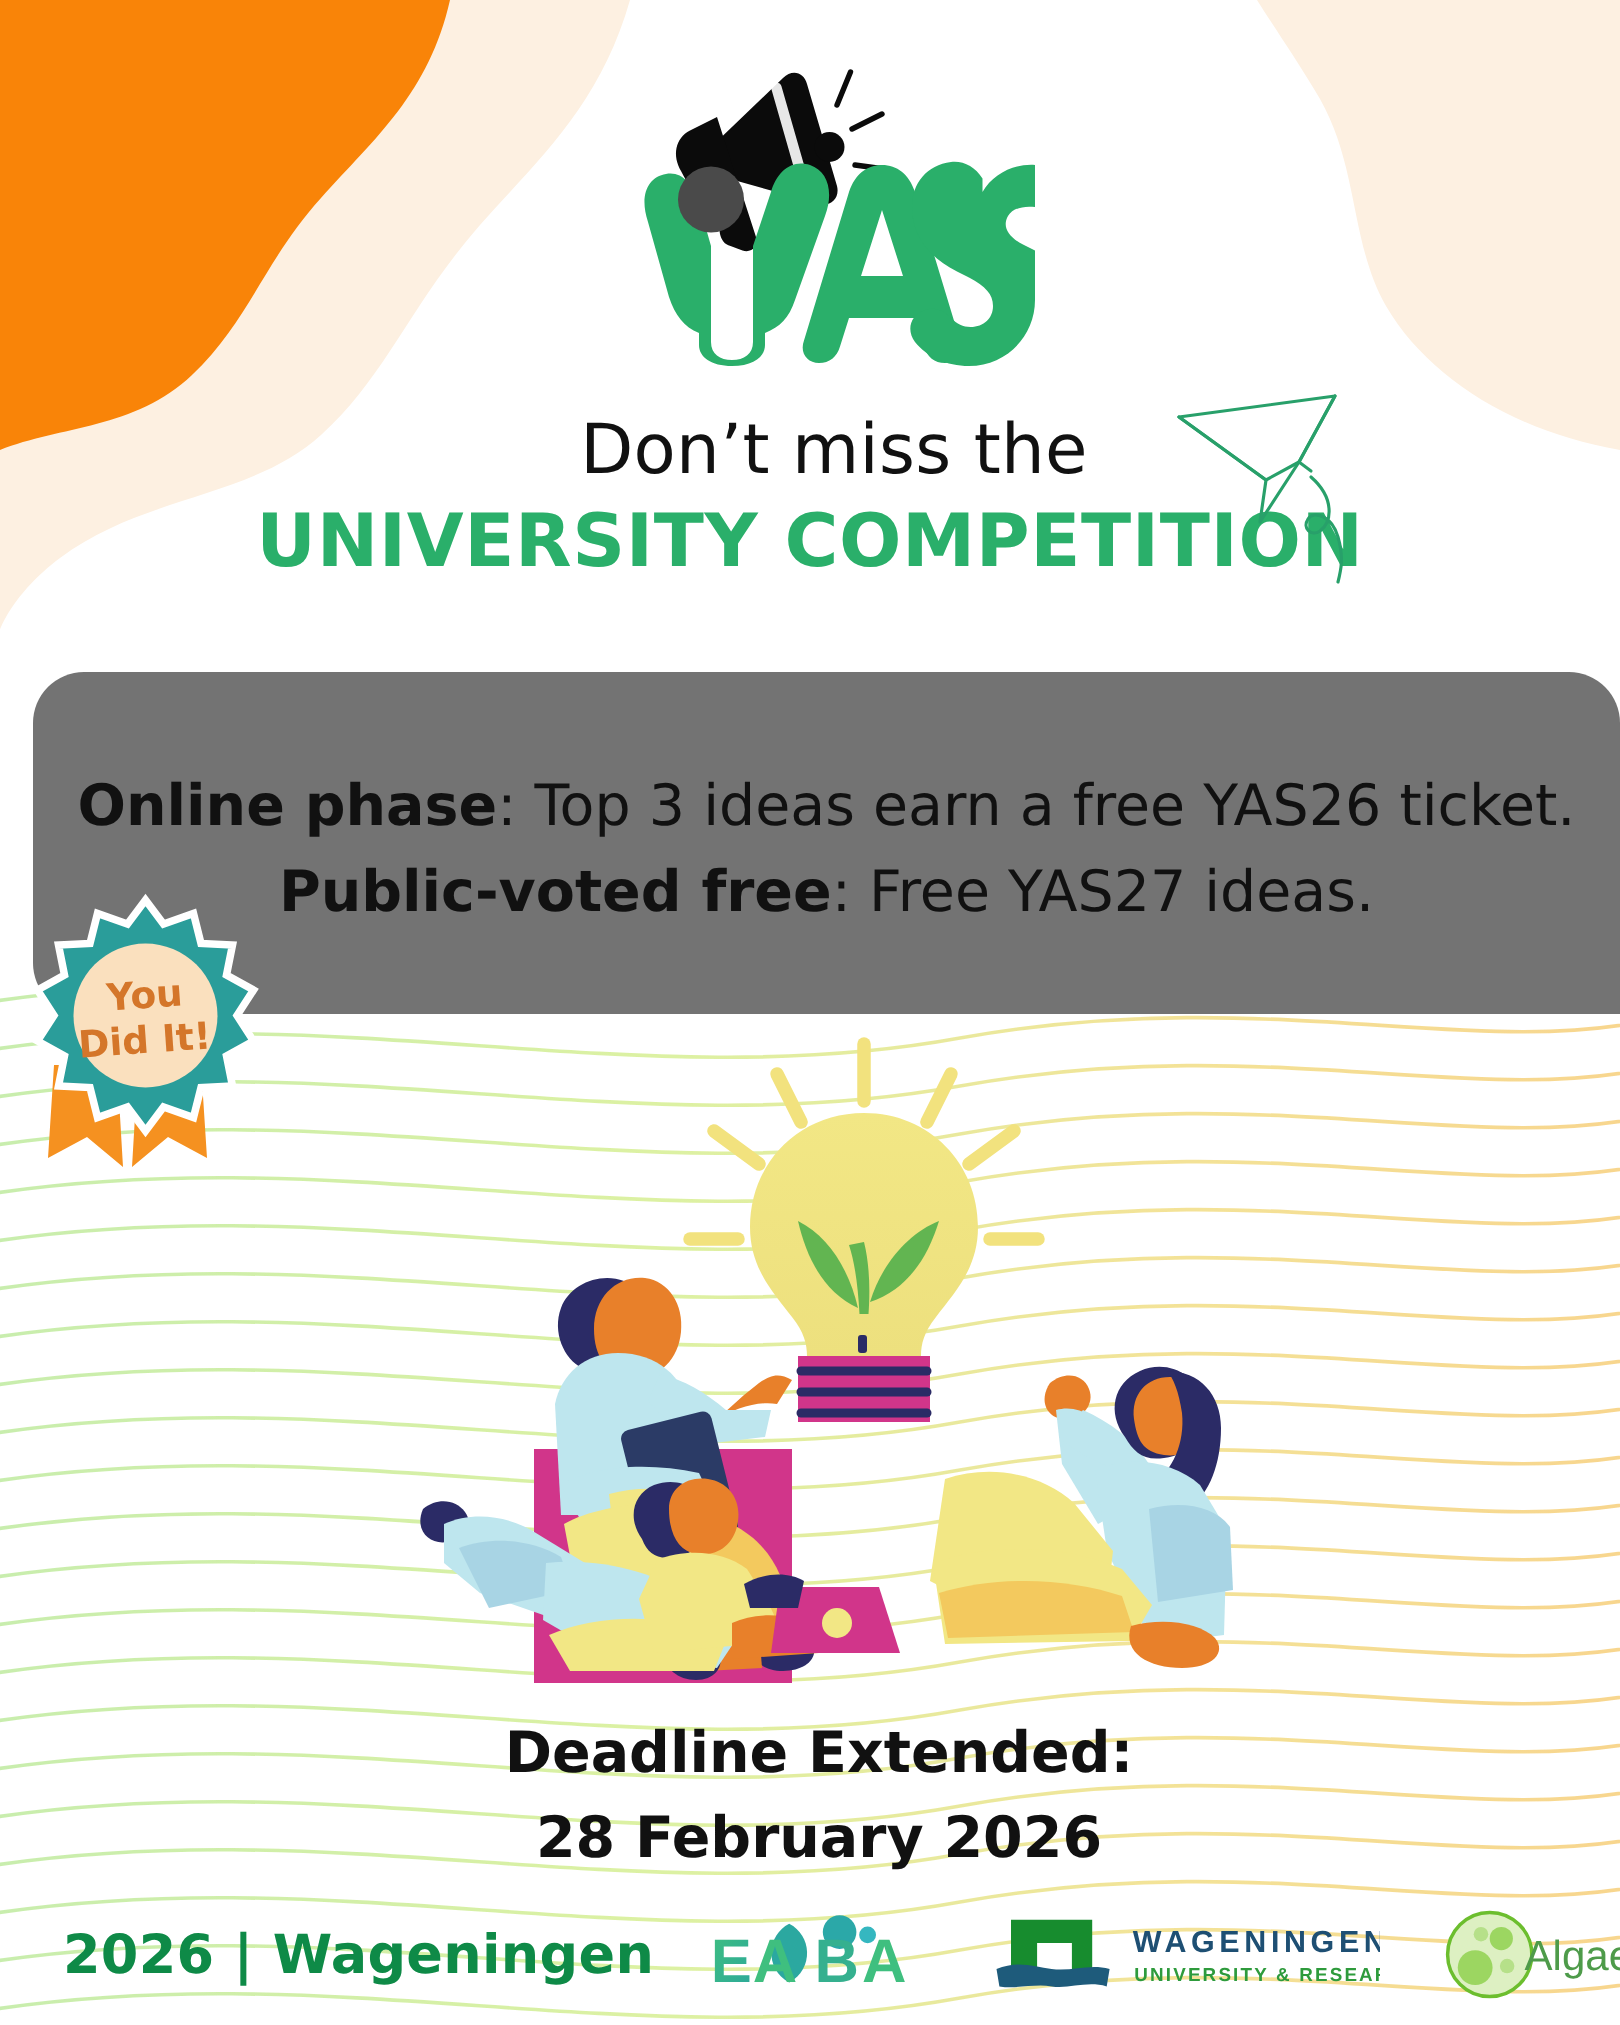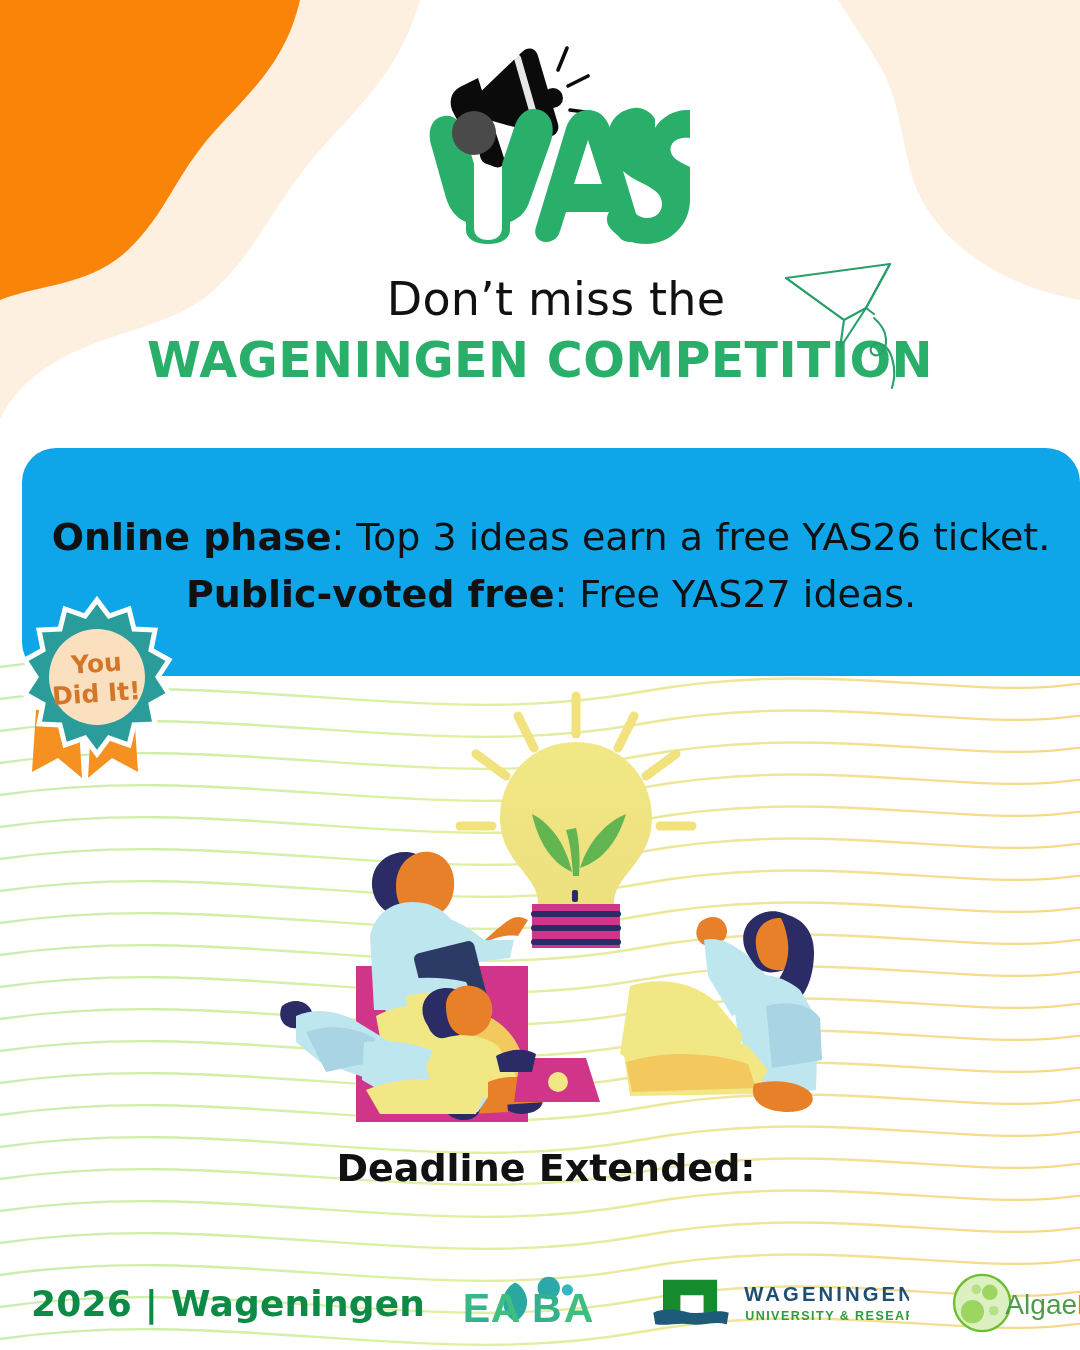--- a/index.html
+++ b/index.html
@@ -44,21 +44,21 @@
     letter-spacing:0.4px; line-height:1.2; margin-top:6px;
   }
 
   
   .plane { position:absolute; left:778px; top:252px; width:150px; height:140px; }
 
   
   .info-box {
     position:absolute; left:22px; top:448px;
     width:1058px; height:228px;
-    background:#0ea5e9;
+    background:#737373;
     border-radius:34px 34px 0 34px;
     padding:28px 34px 20px 34px;
     display:flex; flex-direction:column;
     align-items:center; justify-content:center;
     gap:8px;
   }
   .info-line {
     font-size:38px; color:#111111; line-height:1.28;
     white-space:nowrap;
     font-weight:400;
@@ -75,21 +75,21 @@
   .deadline {
     position:absolute; left:0; top:1140px; width:1080px;
     text-align:center;
   }
   .deadline div {
     font-size:38px; font-weight:700; color:#111111; line-height:1.5;margin-left:12px;
   }
 
   
   .footer {
-    position:absolute; left:5px; bottom:14px; width:876px; height:66px;
+    position:absolute; left:16px; bottom:14px; width:876px; height:66px;
     display:flex; align-items:center;
   }
   .footer-year {
     font-size:36px; font-weight:700; color:#0E8A47;
     margin-left:26px; white-space:nowrap; letter-spacing:0.2px;
   }
   .logo-slot { display:flex; align-items:center; justify-content:center; }
   .slot-eaba { margin-left:36px; width:140px; }
   .slot-wur  { margin-left:48px; width:260px; }
   .slot-algae{ margin-left:42px; width:190px; }
@@ -185,21 +185,21 @@
                  C214,202 217,192 226,189 C233,186 239,189 244,194
                  C248,198 252,200 257,200 C266,200 272,194 272,186
                  C272,178 267,173 256,167 L248,163 C228,153 218,138 218,120
                  C218,104 228,92 244,90 C252,89 260,93 265,101 Z"></path>
       </g>
     </svg>
   </div>
 
   <div class="headline">
     <div class="line1">Don’t miss the</div>
-    <div class="line2">WAGENINGEN COMPETITION</div>
+    <div class="line2">UNIVERSITY COMPETITION</div>
   </div>
 
   <svg class="plane" viewBox="0 0 150 140">
     <g stroke="#28A06A" fill="none" stroke-width="2.1" stroke-linejoin="round" stroke-linecap="round">
       <path d="M8,26 L112,12 L88,56 L66,68 Z"></path>
       <path d="M8,26 L66,68 L62,96 L88,56"></path>
       <path d="M112,12 L88,56"></path>
       <path d="M88,56 L96,62"></path>
       <path d="M96,66 C112,80 110,96 102,102 C96,106 90,100 94,94 C98,88 110,92 114,106 C118,120 116,128 114,136"></path>
     </g>
@@ -338,20 +338,21 @@
                L404,392 L350,364 Z" fill="#F2E785"></path>
       <path d="M352,352 C392,338 442,340 478,356 L498,380 L484,404 L360,406 Z" fill="#F2E785"></path>
       <path d="M356,372 C396,360 442,362 478,374 L486,398 L362,402 Z" fill="#F3C95E"></path>
       <path d="M484,394 C506,388 530,392 540,402 C548,412 538,422 518,422
                C496,422 478,412 484,394 Z" fill="#E8802A"></path>
     </g>
   </svg>
 
   <div class="deadline">
     <div>Deadline Extended:</div>
+    <div>28 February 2026</div>
   </div>
 
   <div class="footer">
 
     <div class="footer-year">2026 | Wageningen</div>
 
     <div class="logo-slot slot-eaba">
       <svg viewBox="0 0 150 60" width="140" height="56">
         <defs>
           <linearGradient id="eg" x1="0" y1="0" x2="1" y2="1">

